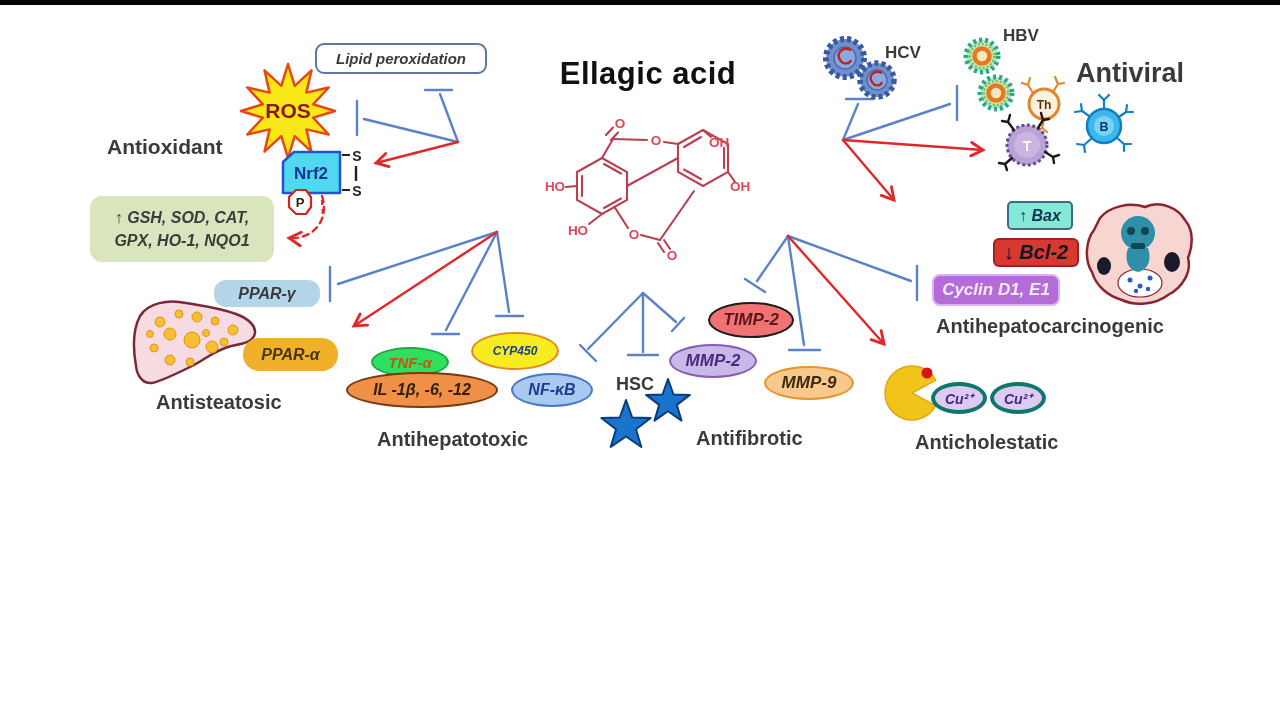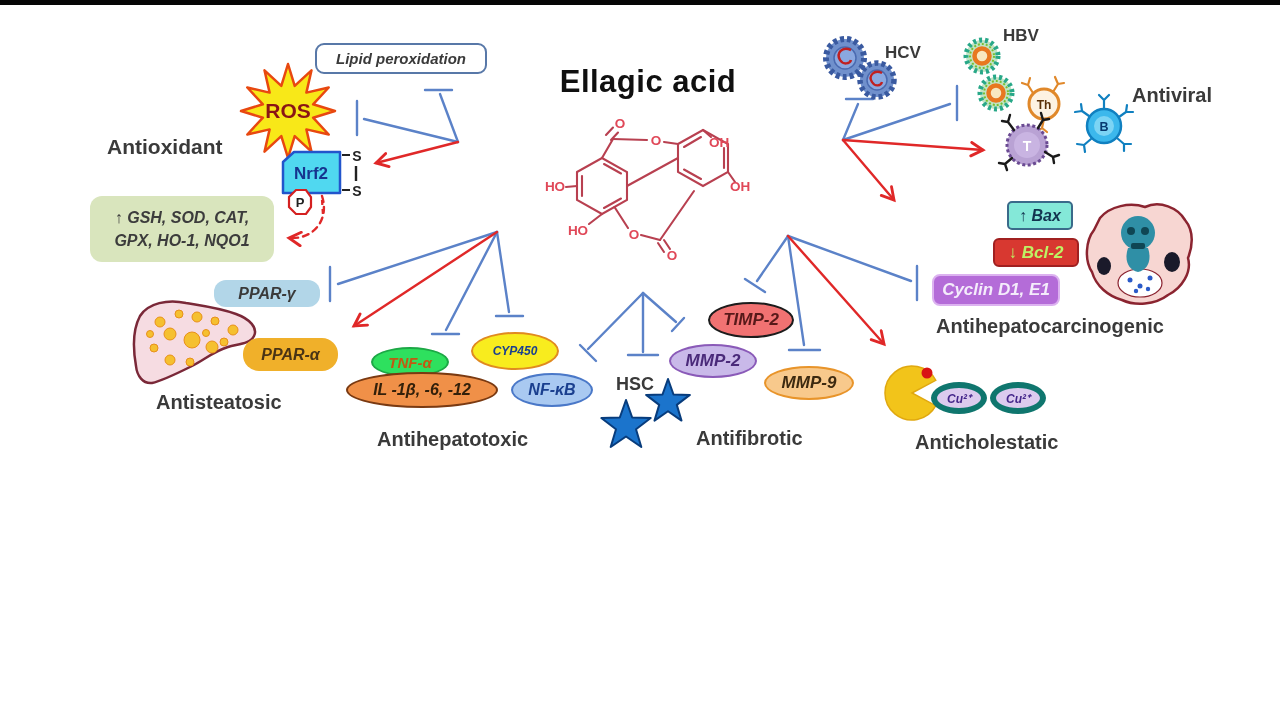--- a/index.html
+++ b/index.html
@@ -3,42 +3,42 @@
 <meta charset="utf-8">
 <style>
   html,body { margin:0; padding:0; background:#ffffff; }
   .stage { position:relative; width:1280px; height:712px; background:#ffffff;
            font-family:"Liberation Sans", sans-serif; overflow:hidden; }
   .topbar { position:absolute; top:0; left:0; width:1280px; height:5px; background:#060606; }
   svg.overlay { position:absolute; top:0; left:0; }
   .lbl { position:absolute; font-weight:bold; color:#3a3a3a; font-size:20px; white-space:nowrap; }
   .box { position:absolute; display:flex; align-items:center; justify-content:center;
          font-weight:bold; box-sizing:border-box; white-space:nowrap;font-style:italic; }
-  .compound-title { position:absolute; left:553px; top:64px; width:190px; text-align:center;
+  .compound-title { position:absolute; left:553px; top:56px; width:190px; text-align:center;
                     font-size:31px; font-weight:bold; color:#101010; letter-spacing:0.5px; }
   .lipid { left:315px; top:43px; width:172px; height:31px; background:#ffffff;
            border:2px solid #5878a8; border-radius:9px; font-size:15px; color:#3a3a3a; }
   .enzymes { left:90px; top:196px; width:184px; height:66px; background:#d9e5bd;
              border-radius:12px; flex-direction:column; font-size:16px; color:#3c3c3c; line-height:23px; }
   .pparg { left:214px; top:280px; width:106px; height:27px; background:#b2d6e8;
            border-radius:12px; font-size:16px; color:#3a3a3a; }
   .ppara { left:243px; top:338px; width:95px; height:33px; background:#f0b02a;
            border-radius:16px; font-size:16px; color:#4a3415; }
   .ell { border-radius:50%; }
   .tnf  { left:371px; top:347px; width:78px;  height:30px; background:#2ee05e; border:2px solid #1da846; font-size:15px; color:#c25912; }
   .il   { left:346px; top:372px; width:152px; height:36px; background:#f09048; border:2px solid #7a3a12; font-size:16px; color:#33200a; }
   .cyp  { left:471px; top:332px; width:88px;  height:38px; background:#f8ec1e; border:2px solid #e08a20; font-size:12px; color:#1a3f8f; }
   .nfkb { left:511px; top:373px; width:82px;  height:34px; background:#a9c9f1; border:2px solid #4a78c8; font-size:16px; color:#1a3f8f; }
   .timp { left:708px; top:302px; width:86px;  height:36px; background:#f17272; border:2.5px solid #1c1c1c; font-size:17px; color:#571919; }
   .mmp2 { left:669px; top:344px; width:88px;  height:34px; background:#c9b9e9; border:2px solid #8a5ab8; font-size:17px; color:#4a2a7a; }
   .mmp9 { left:764px; top:366px; width:90px;  height:34px; background:#f8c98c; border:2px solid #e8942a; font-size:17px; color:#3d2a10; }
-  .cupill { width:56px; height:32px; background:#dccbee; border:6px solid #0f766e; border-radius:50%; font-size:12px; color:#44268a; }
+  .cupill { width:56px; height:32px; background:#dccbee; border:4px solid #0f766e; border-radius:50%; font-size:14px; color:#44268a; }
   .apopt { left:892px; top:206px; width:116px; height:35px; background:#fbe9d8; border:2.5px solid #d84040; border-radius:8px; font-size:17px; color:#3a3a3a; }
   .bax  { left:1007px; top:201px; width:66px; height:29px; background:#84e8d8; border:2px solid #3a6a8a; border-radius:5px; font-size:16px; color:#13344f; }
-  .bcl2 { left:993px; top:238px; width:86px; height:29px; background:#d83830; border:2px solid #a02020; border-radius:6px; font-size:17px; color:#bef264; }
+  .bcl2 { left:993px; top:238px; width:86px; height:29px; background:#d83830; border:2px solid #a02020; border-radius:6px; font-size:20px; color:#0f172a; }
   .cyclin { left:932px; top:274px; width:128px; height:32px; background:#b46cd8; border:2.5px solid #dcb2f0; border-radius:8px; font-size:17px; color:#f4ecfb; }
   .footer { position:absolute; left:33px; top:481px; width:1222px; height:211px;
             border:3px solid #1e1e1e; background:#ffffff; padding:4px; box-sizing:border-box; }
   .footer-inner { position:relative; width:100%; height:100%; background:#3f3f3f; }
   .footer-title { position:absolute; top:36px; left:0; width:100%; text-align:center;
                   font-size:33px; font-weight:400; color:#fafafa; letter-spacing:0.5px; }
   .footer-line { position:absolute; left:192px; top:116px; width:822px; height:2px; background:#e6e6e6; }
 </style>
 </head>
 <body>
@@ -280,21 +280,21 @@
   <div class="lbl" style="left:377px; top:428px;">Antihepatotoxic</div>
 
   <div class="box ell timp">TIMP-2</div>
   <div class="box ell mmp2">MMP-2</div>
   <div class="box ell mmp9">MMP-9</div>
   <div class="lbl" style="left:616px; top:374px; font-size:18px;">HSC</div>
   <div class="lbl" style="left:696px; top:427px;">Antifibrotic</div>
 
   <div class="lbl" style="left:885px; top:43px; font-size:17px;">HCV</div>
   <div class="lbl" style="left:1003px; top:26px; font-size:17px;">HBV</div>
-  <div class="lbl" style="left:1132px; top:58px; font-size:20px;margin-top:26px;">Antiviral</div>
+  <div class="lbl" style="left:1076px; top:58px; font-size:27px;">Antiviral</div>
 
   <div class="box bax">↑ Bax</div>
   <div class="box bcl2">↓ Bcl-2</div>
   <div class="box cyclin">Cyclin D1, E1</div>
   <div class="lbl" style="left:936px; top:315px;">Antihepatocarcinogenic</div>
 
   <div class="box cupill" style="left:931px; top:382px;">Cu²⁺</div>
   <div class="box cupill" style="left:990px; top:382px;">Cu²⁺</div>
   <div class="lbl" style="left:915px; top:431px;">Anticholestatic</div>
 

